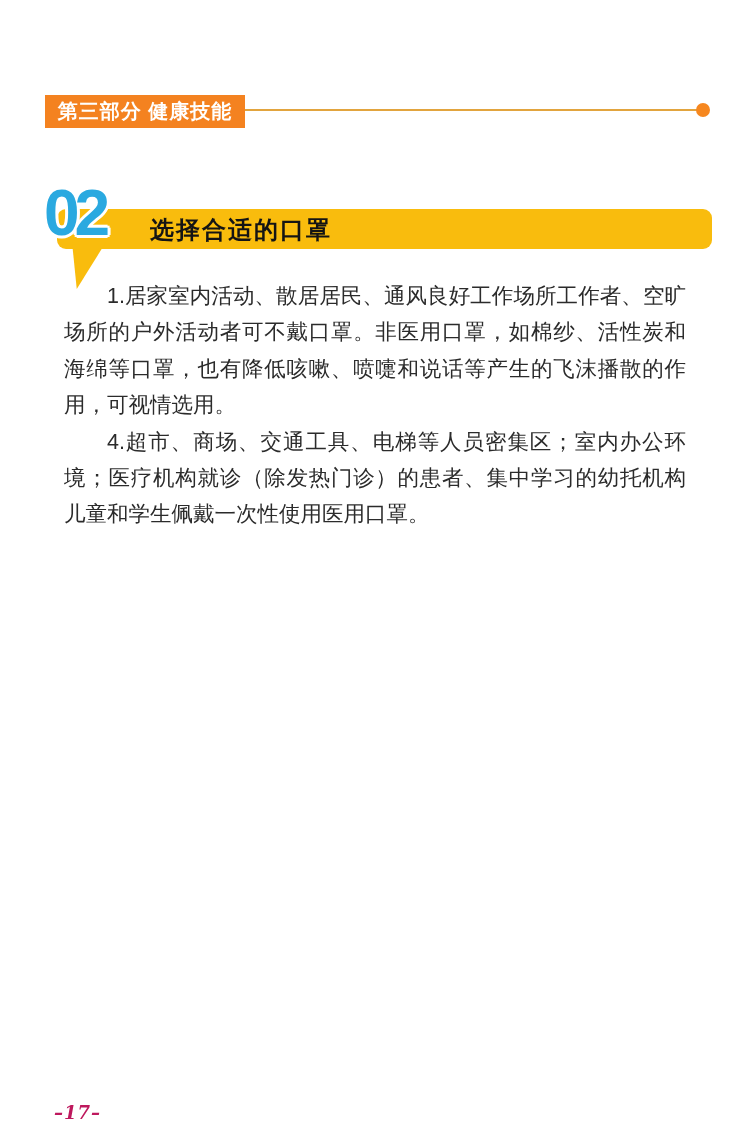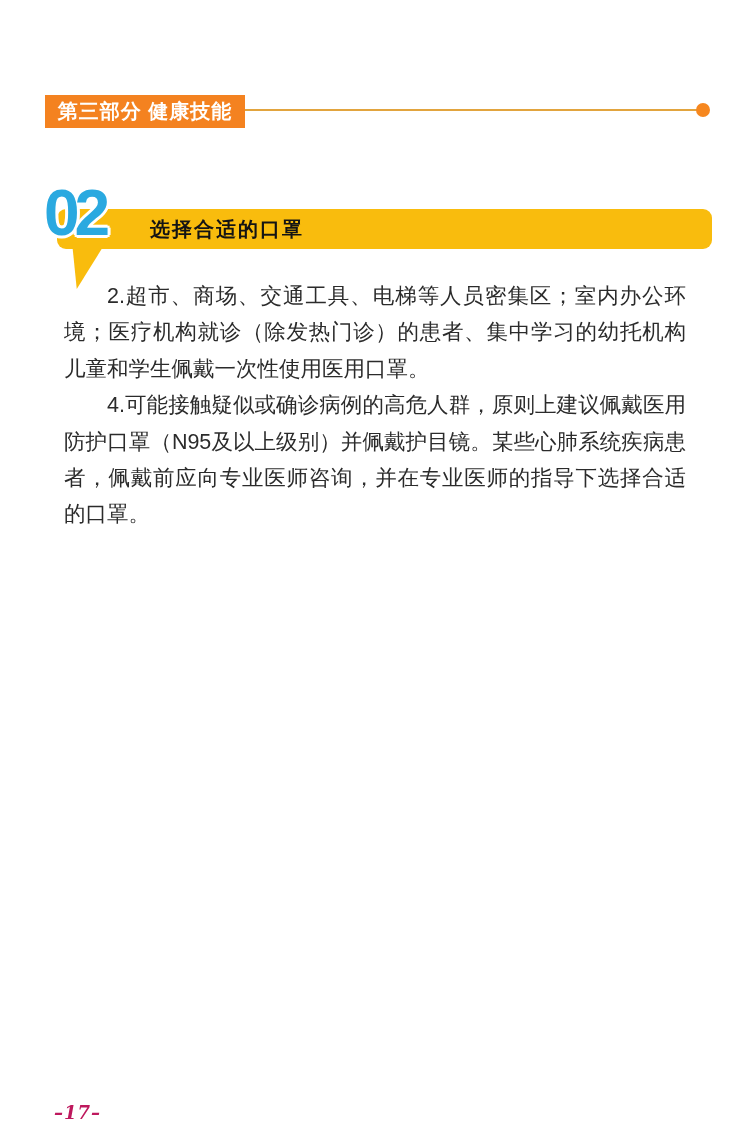--- a/index.html
+++ b/index.html
@@ -70,21 +70,21 @@
     background: #F9BC0D;
     clip-path: polygon(0 0, 100% 0, 14% 100%);
     z-index: 1;
   }
   .section-title {
     position: absolute;
     left: 150px;
     top: 172px;
     height: 32px;
     line-height: 41px;
-    font-size: 20px;
+    font-size: 24px;
     font-weight: bold;
     color: #141414;
     letter-spacing: 2px;
     z-index: 2;
   }
   .section-number {
     position: absolute;
     left: 44px;
     top: 144px;
     font-size: 64px;
@@ -137,19 +137,19 @@
   <div class="chapter-badge">第三部分 健康技能</div>
   <div class="header-rule"></div>
   <div class="header-dot"></div>
 
   <div class="section-banner"></div>
   <div class="banner-tail"></div>
   <div class="section-number">02</div>
   <div class="section-title">选择合适的口罩</div>
 
   <div class="body-text">
-    <p>2.超市、商场、交通工具、电梯等人员密集区；室内办公环境；医疗机构就诊（除发热门诊）的患者、集中学习的幼托机构儿童和学生佩戴一次性使用医用口罩。</p>
-    <p>4.可能接触疑似或确诊病例的高危人群，原则上建议佩戴医用防护口罩（N95及以上级别）并佩戴护目镜。某些心肺系统疾病患者，佩戴前应向专业医师咨询，并在专业医师的指导下选择合适的口罩。</p>
+    <p>1.居家室内活动、散居居民、通风良好工作场所工作者、空旷场所的户外活动者可不戴口罩。非医用口罩，如棉纱、活性炭和海绵等口罩，也有降低咳嗽、喷嚏和说话等产生的飞沫播散的作用，可视情选用。</p>
+    <p>4.超市、商场、交通工具、电梯等人员密集区；室内办公环境；医疗机构就诊（除发热门诊）的患者、集中学习的幼托机构儿童和学生佩戴一次性使用医用口罩。</p>
   </div>
 
   <div class="page-number">–17–</div>
 
 </div>
 
 </body></html>

